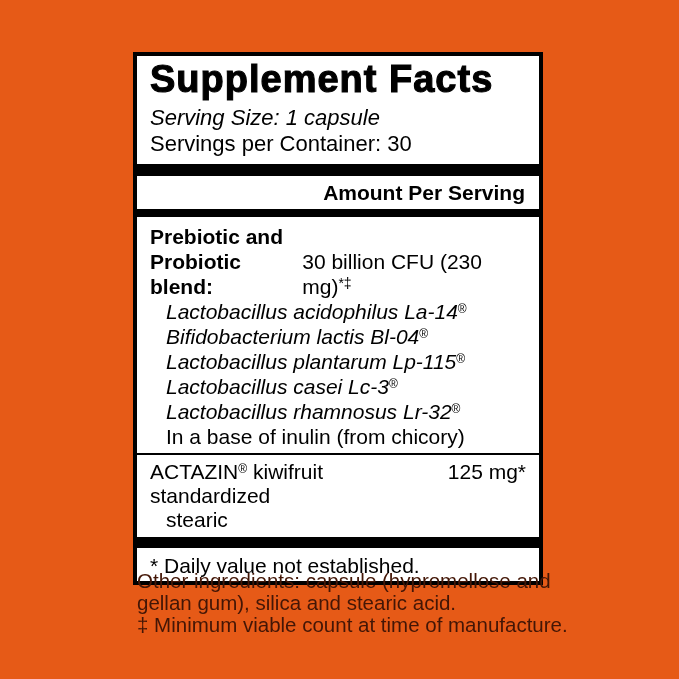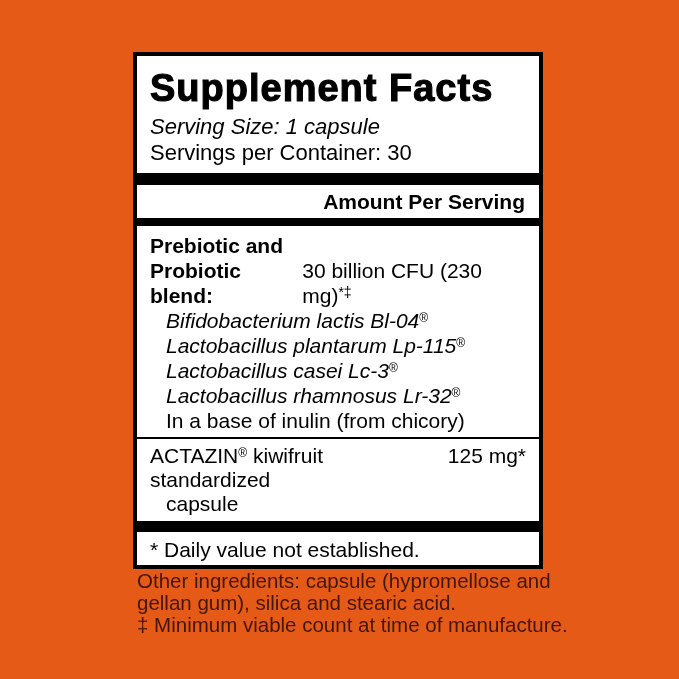--- a/index.html
+++ b/index.html
@@ -19,21 +19,20 @@
     background: var(--panel-bg, #fff);
     border: 4px solid var(--border, #000);
   }
   .hdr { padding: 2px 12px 7px 13px; }
   .title {
     font-size: 38px;
     font-weight: bold;
     letter-spacing: 1px;
     line-height: 42px;
     white-space: nowrap;
-    margin-top: 9px;
     -webkit-text-stroke: 1.1px #000;
   }
   .serv { font-size: 22px; line-height: 26px; }
   .serv.first { margin-top: 5px; font-style: italic; }
   .bar-thick { height: 12px; background: var(--border, #000); }
   .bar-thick2 { height: 11px; background: var(--border, #000); }
   .bar-med { height: 8px; background: var(--border, #000); }
   .bar-thin { height: 2px; background: var(--border, #000); }
   .aps {
     font-weight: bold;
@@ -85,33 +84,34 @@
   <div class="aps">Amount Per Serving</div>
 
   <div class="bar-med"></div>
 
   <div class="blend">
     <div class="bold">Prebiotic and</div>
     <div class="blend-row">
       <span class="bold">Probiotic blend:</span>
       <span><span>30 billion CFU (230 mg)</span><sup class="marks">*‡</sup></span>
     </div>
+    <div class="strain"><span>Lactobacillus acidophilus La-14</span><sup class="reg">®</sup></div>
     <div class="strain"><span>Bifidobacterium lactis Bl-04</span><sup class="reg">®</sup></div>
     <div class="strain"><span>Lactobacillus plantarum Lp-115</span><sup class="reg">®</sup></div>
     <div class="strain"><span>Lactobacillus casei Lc-3</span><sup class="reg">®</sup></div>
     <div class="strain"><span>Lactobacillus rhamnosus Lr-32</span><sup class="reg">®</sup></div>
     <div class="base-note">In a base of inulin (from chicory)</div>
   </div>
 
   <div class="bar-thin"></div>
 
   <div class="actazin">
     <div>
       <div><span>ACTAZIN</span><sup class="reg">®</sup><span> kiwifruit standardized</span></div>
-      <div class="line2">capsule</div>
+      <div class="line2">stearic</div>
     </div>
     <div class="amt">125 mg*</div>
   </div>
 
   <div class="bar-thick2"></div>
 
   <div class="footnote">* Daily value not established.</div>
 
 </div>
 

